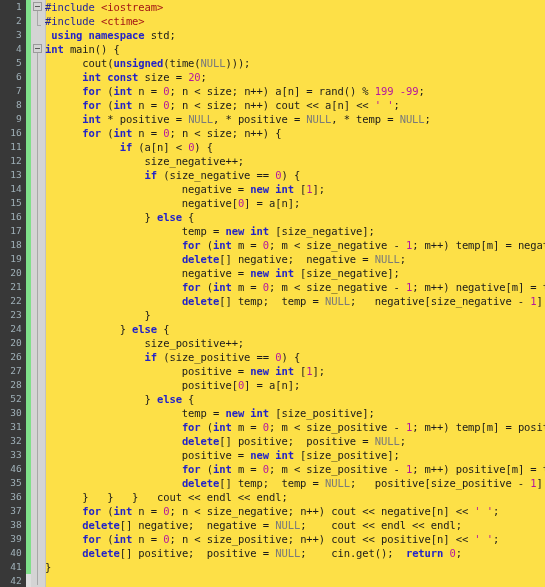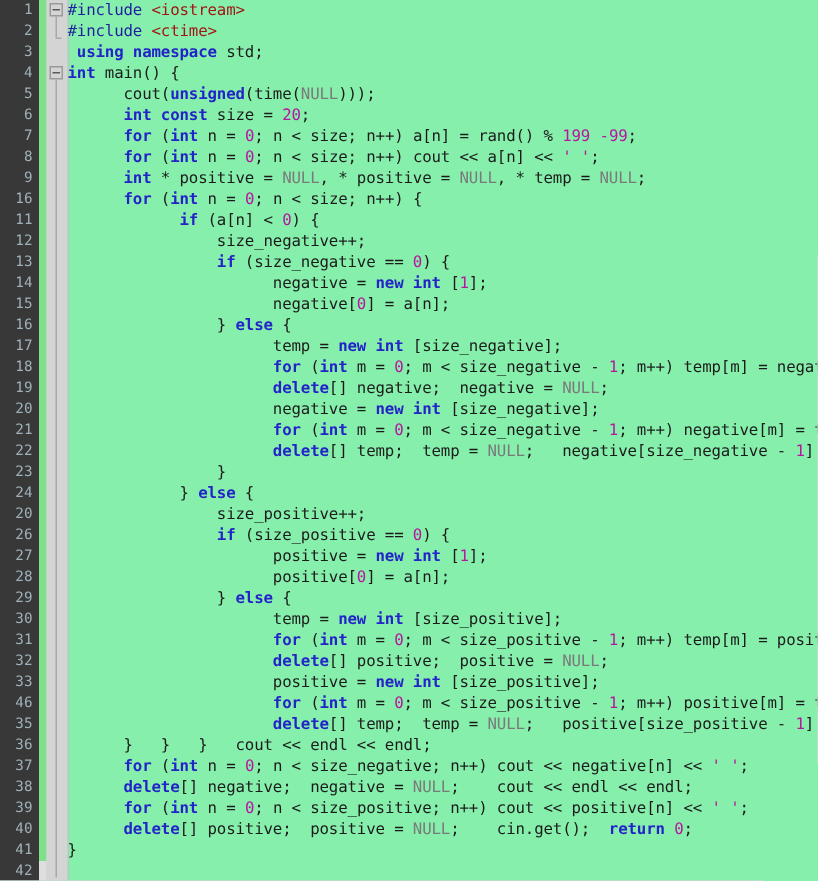--- a/index.html
+++ b/index.html
@@ -98,21 +98,21 @@
     left: 6px;
     width: 4px;
     height: 1px;
     background: #a8a8a8;
   }
 
   
   .code-wrap {
     position: relative;
     flex: 1 1 auto;
-    background: #86efac;
+    background: #fde047;
     overflow: hidden;
   }
   .indent-guide {
     position: absolute;
     top: 0;
     width: 1px;
     height: 587px;
     background: #c2c2c2;
   }
   .code {
@@ -166,21 +166,21 @@
         <div class="gutter-num">19</div>
         <div class="gutter-num">20</div>
         <div class="gutter-num">21</div>
         <div class="gutter-num">22</div>
         <div class="gutter-num">23</div>
         <div class="gutter-num">24</div>
         <div class="gutter-num">20</div>
         <div class="gutter-num">26</div>
         <div class="gutter-num">27</div>
         <div class="gutter-num">28</div>
-        <div class="gutter-num">29</div>
+        <div class="gutter-num">52</div>
         <div class="gutter-num">30</div>
         <div class="gutter-num">31</div>
         <div class="gutter-num">32</div>
         <div class="gutter-num">33</div>
         <div class="gutter-num">46</div>
         <div class="gutter-num">35</div>
         <div class="gutter-num">36</div>
         <div class="gutter-num">37</div>
         <div class="gutter-num">38</div>
         <div class="gutter-num">39</div>

